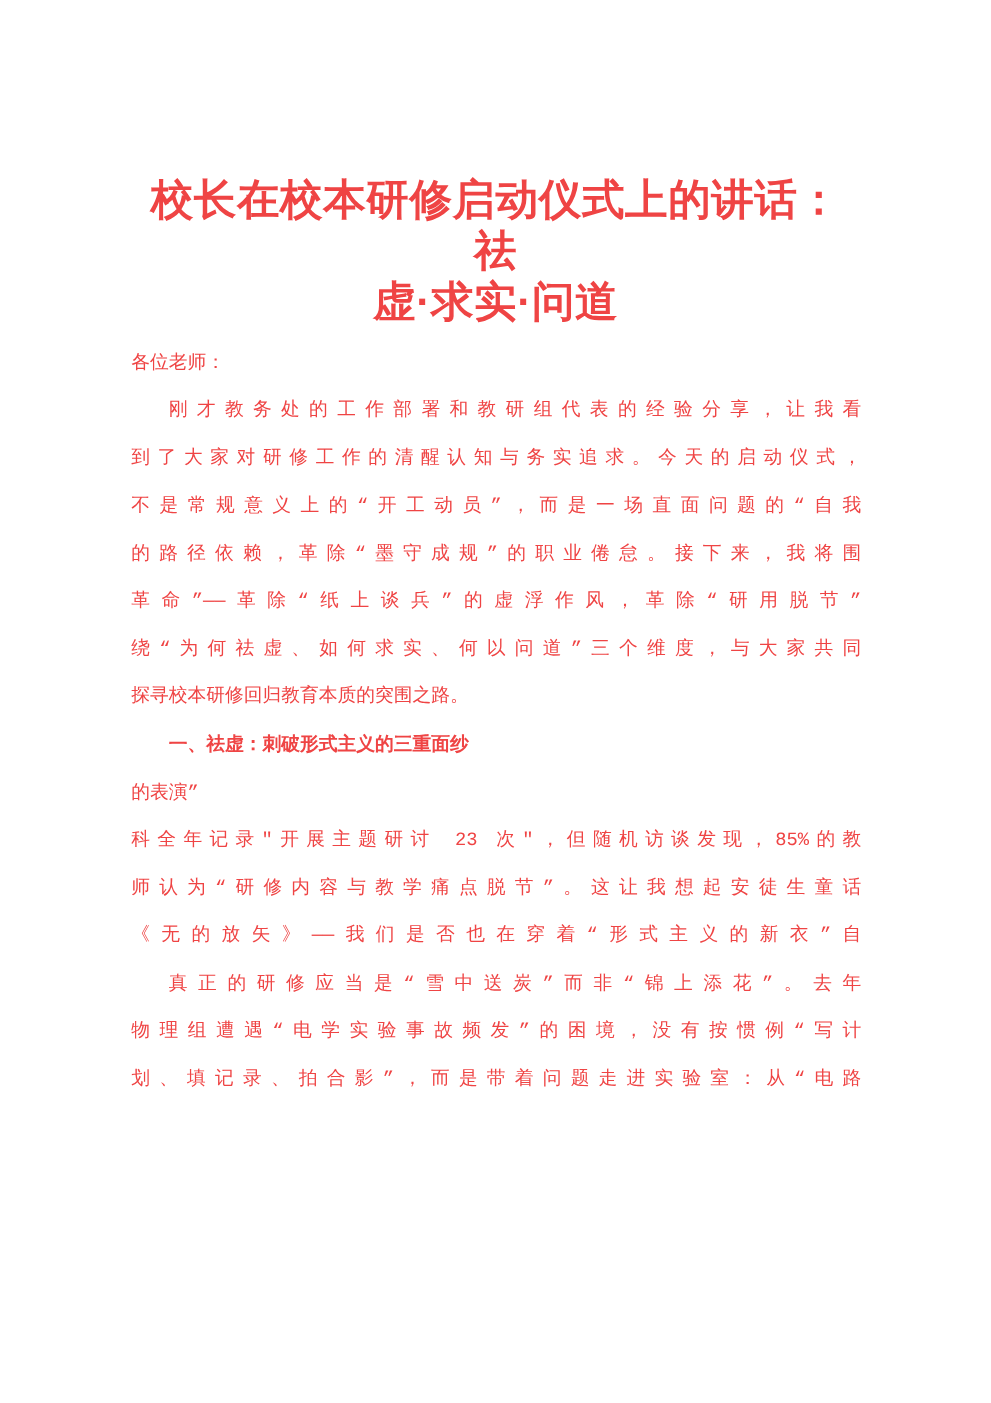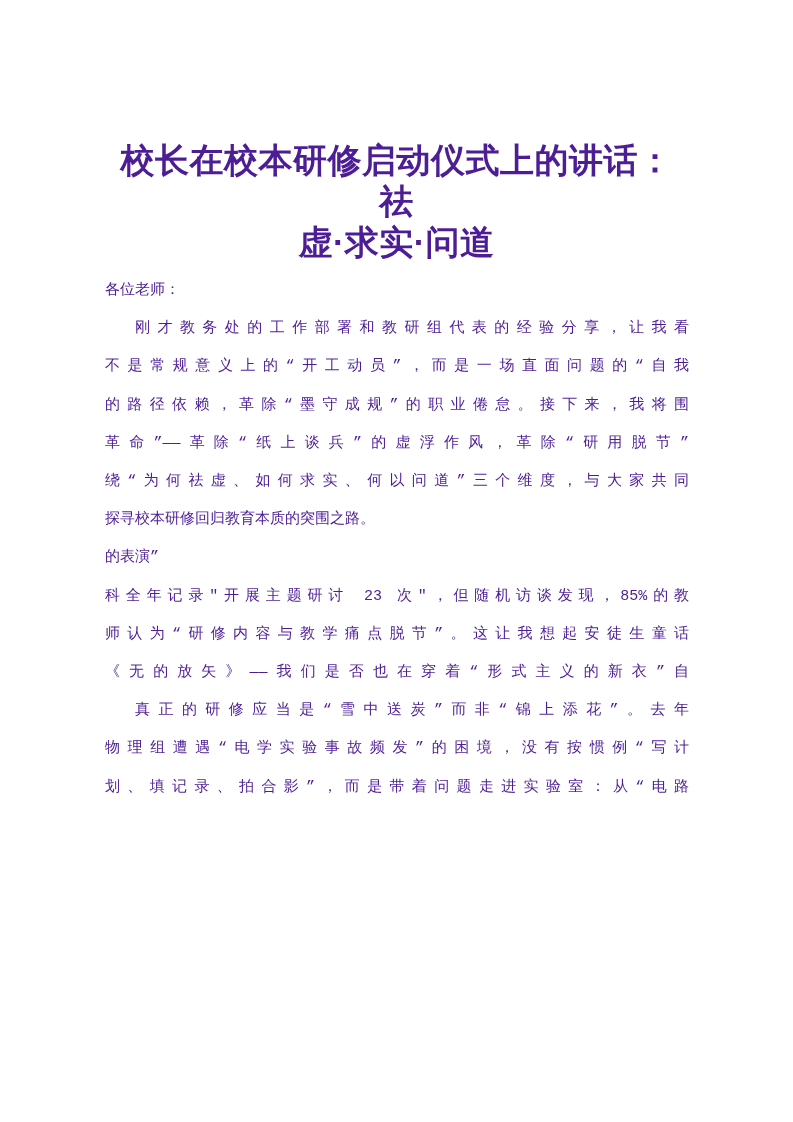--- a/index.html
+++ b/index.html
@@ -2,21 +2,21 @@
 <html><head>
 <meta charset="utf-8">
 <style>
   html, body { margin: 0; padding: 0; background: #e8e8e8; }
   .page {
     position: relative;
     width: 793px;
     height: 1122px;
     margin: 0 auto;
     background: #ffffff;
-    color: #4c1d95;
+    color: #ef4444;
     overflow: hidden;
   }
   .title-block {
     position: absolute;
     top: 140px;
     left: 104px;
     width: 585px;
     text-align: center;
     font-family: "Liberation Sans", sans-serif;
     font-weight: 700;
@@ -54,25 +54,29 @@
     <div class="title-line">校长在校本研修启动仪式上的讲话：祛</div>
     <div class="title-line">虚·求实·问道</div>
   </div>
 
   <div class="body-block">
       <div class="paragraph">
         <div class="line end">各位老师：</div>
       </div>
       <div class="paragraph">
         <div class="line indent">刚才教务处的工作部署和教研组代表的经验分享，让我看</div>
+        <div class="line">到了大家对研修工作的清醒认知与务实追求。今天的启动仪式，</div>
         <div class="line">不是常规意义上的“开工动员”，而是一场直面问题的“自我</div>
         <div class="line">的路径依赖，革除“墨守成规”的职业倦怠。接下来，我将围</div>
         <div class="line">革命”——革除“纸上谈兵”的虚浮作风，革除“研用脱节”</div>
         <div class="line">绕“为何祛虚、如何求实、何以问道”三个维度，与大家共同</div>
         <div class="line end">探寻校本研修回归教育本质的突围之路。</div>
+      </div>
+      <div class="paragraph bold">
+        <div class="line indent end">一、祛虚：刺破形式主义的三重面纱</div>
       </div>
       <div class="paragraph">
         <div class="line end">的表演”</div>
       </div>
       <div class="paragraph">
         <div class="line">科全年记录"开展主题研讨 23 次"，但随机访谈发现，85%的教</div>
         <div class="line">师认为“研修内容与教学痛点脱节”。这让我想起安徒生童话</div>
         <div class="line">《无的放矢》——我们是否也在穿着“形式主义的新衣”自</div>
       </div>
       <div class="paragraph">

